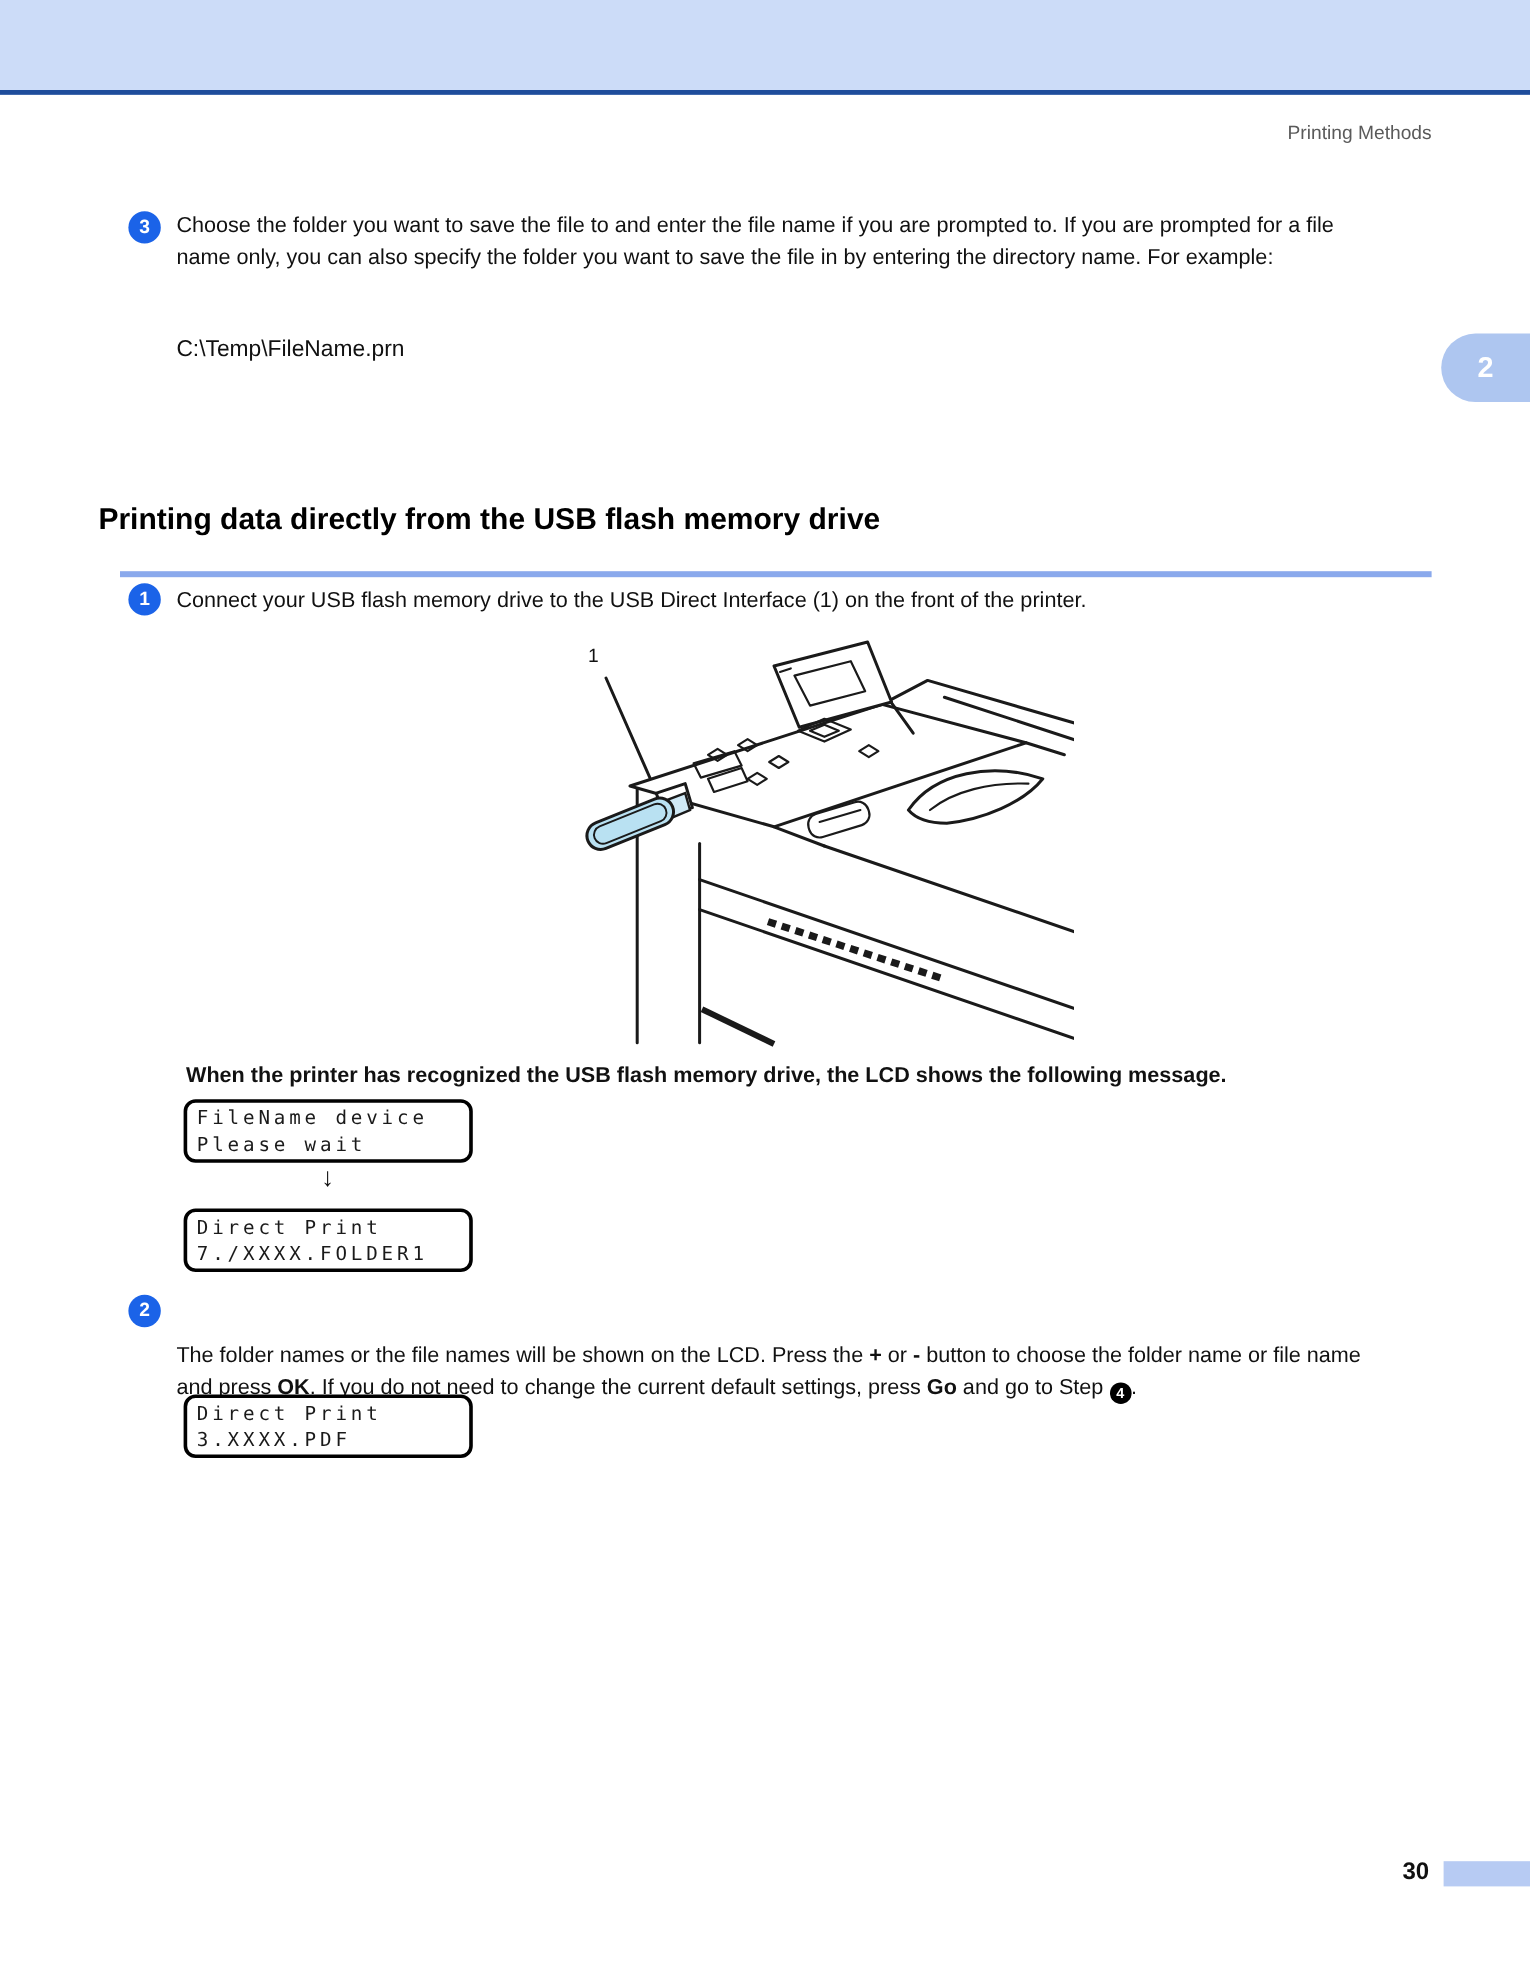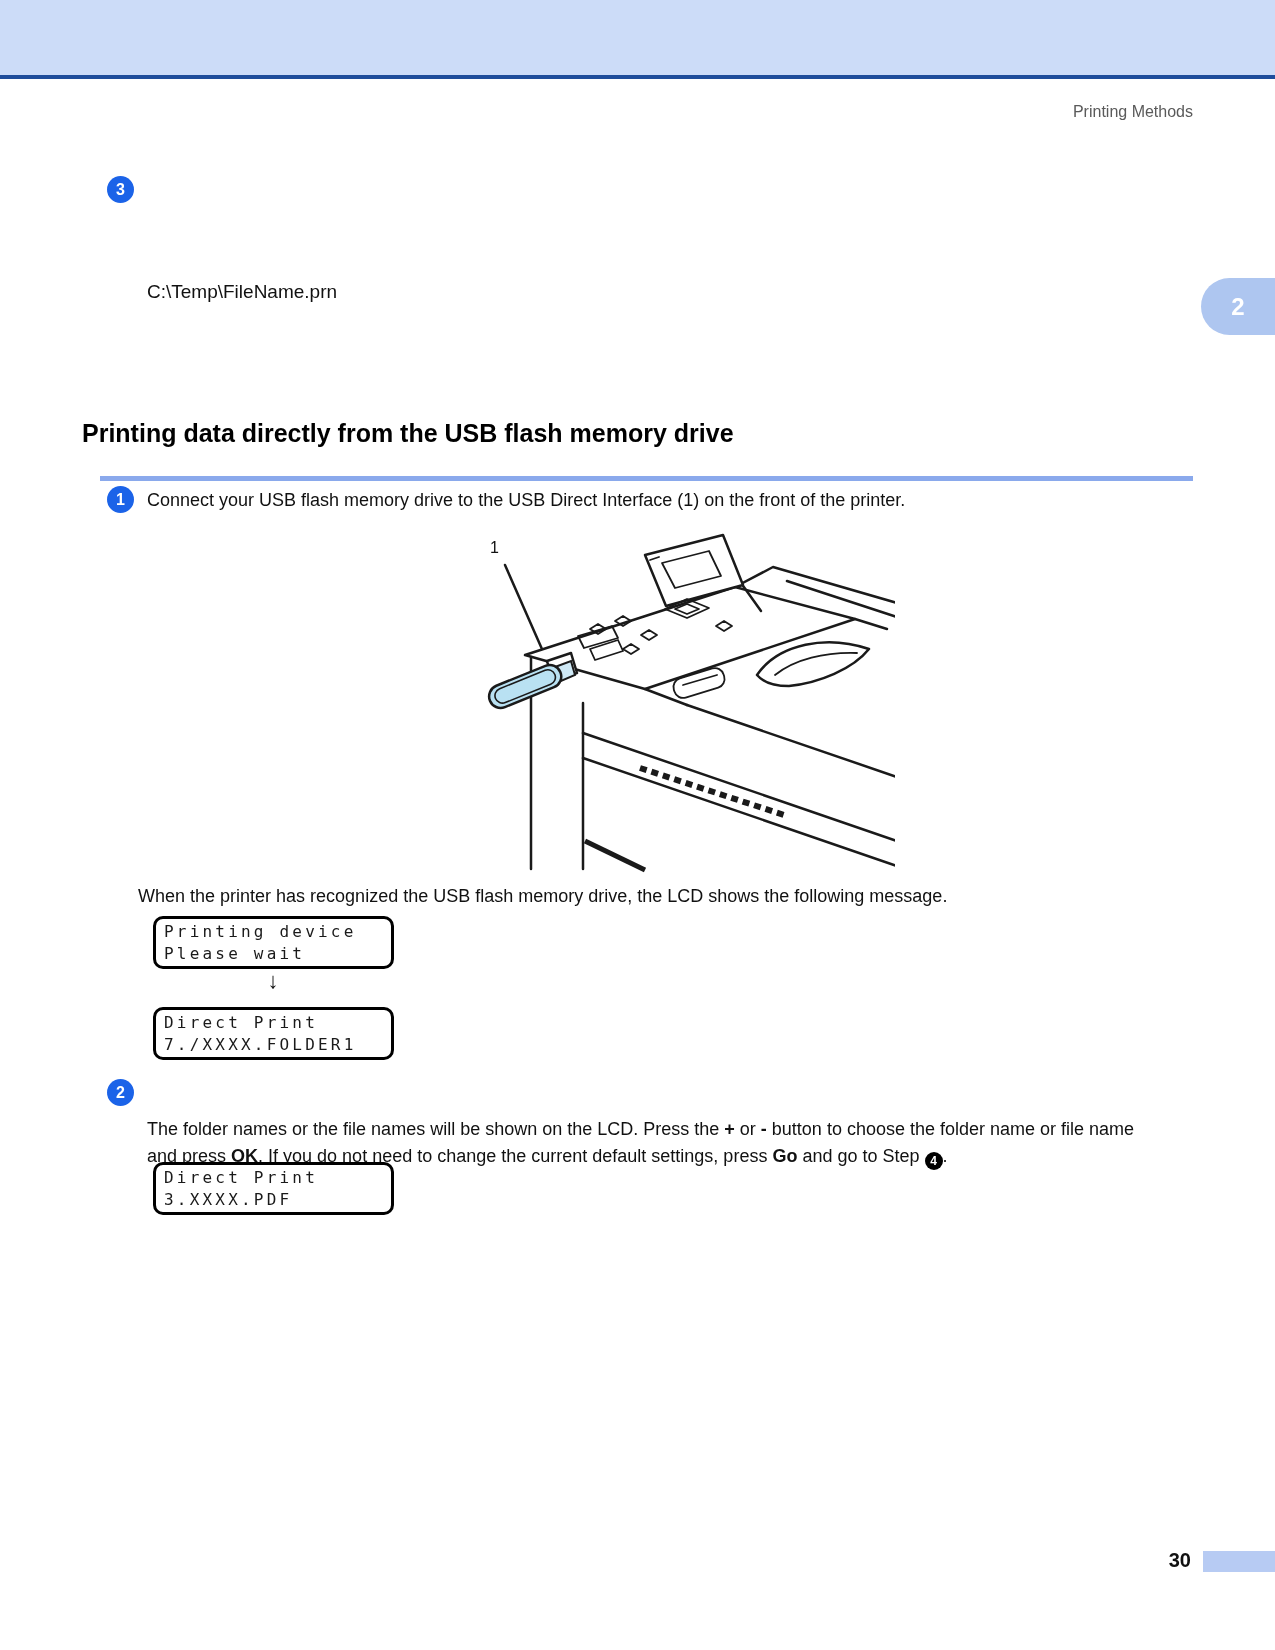--- a/index.html
+++ b/index.html
@@ -46,20 +46,21 @@
 </head>
 <body>
 
 <div class="page">
 
   <div class="header-band"></div>
   <div class="running-header">Printing Methods</div>
   <div class="chapter-tab">2</div>
 
   <div class="step-circle" style="left:107px;top:176px;">3</div>
+  <div class="body-text" style="left:147px;top:174px;width:995px;">Choose the folder you want to save the file to and enter the file name if you are prompted to. If you are prompted for a file name only, you can also specify the folder you want to save the file in by entering the directory name. For example:</div>
   <div class="mono-path" style="left:147px;top:281px;">C:\Temp\FileName.prn</div>
 
   <div class="section-title">Printing data directly from the USB flash memory drive</div>
   <div class="section-rule"></div>
 
   <div class="step-circle" style="left:107px;top:486px;">1</div>
   <div class="body-text" style="left:147px;top:487px;width:1000px;">Connect your USB flash memory drive to the USB Direct Interface (1) on the front of the printer.</div>
 
   <div class="figure-wrap">
     <span class="figure-callout">1</span>
@@ -105,24 +106,24 @@
       <line x1="205" y1="243" x2="352" y2="291" stroke="#1a1a1a" stroke-width="6" stroke-dasharray="7 5"></line>
       <path d="M150,316 L210,345" stroke="#1a1a1a" stroke-width="5" fill="none"></path>
 
       <polygon class="fw" points="112,136 136,128 142,148 118,156"></polygon>
       <polygon points="120,142 136,136 140,150 126,156" fill="#cfe9f6" stroke="#1a1a1a" stroke-width="2"></polygon>
       <rect x="52" y="150" width="76" height="23" rx="11.5" transform="rotate(-22 90 161)" fill="#b9e1f2" stroke="#1a1a1a" stroke-width="2.5"></rect>
       <rect x="58" y="154" width="64" height="15" rx="7.5" transform="rotate(-22 90 161)" fill="none" stroke="#1a1a1a" stroke-width="1.6"></rect>
     </svg>
   </div>
 
-  <div class="body-text" style="left:138px;top:883px;width:1010px;">When the printer has recognized the USB flash memory drive, the LCD shows the following message.</div>
+  <div class="body-text" style="left:155px;top:883px;width:1010px;font-weight:bold;">When the printer has recognized the USB flash memory drive, the LCD shows the following message.</div>
 
   <div class="lcd-box" style="left:153px;top:916px;">
-    <div>Printing device</div>
+    <div>FileName device</div>
     <div>Please wait</div>
   </div>
 
   <div class="lcd-arrow">↓</div>
 
   <div class="lcd-box" style="left:153px;top:1007px;">
     <div>Direct Print</div>
     <div>7./XXXX.FOLDER1</div>
   </div>
 

